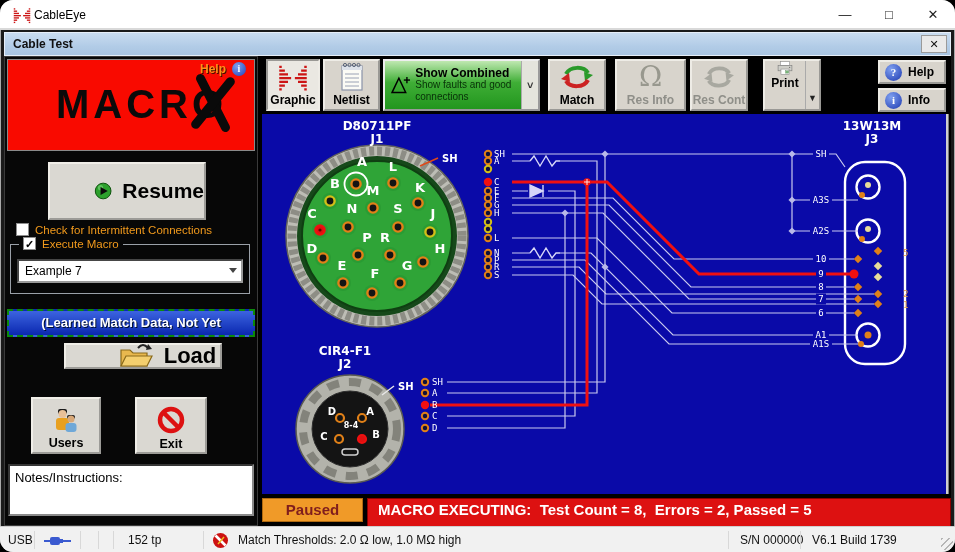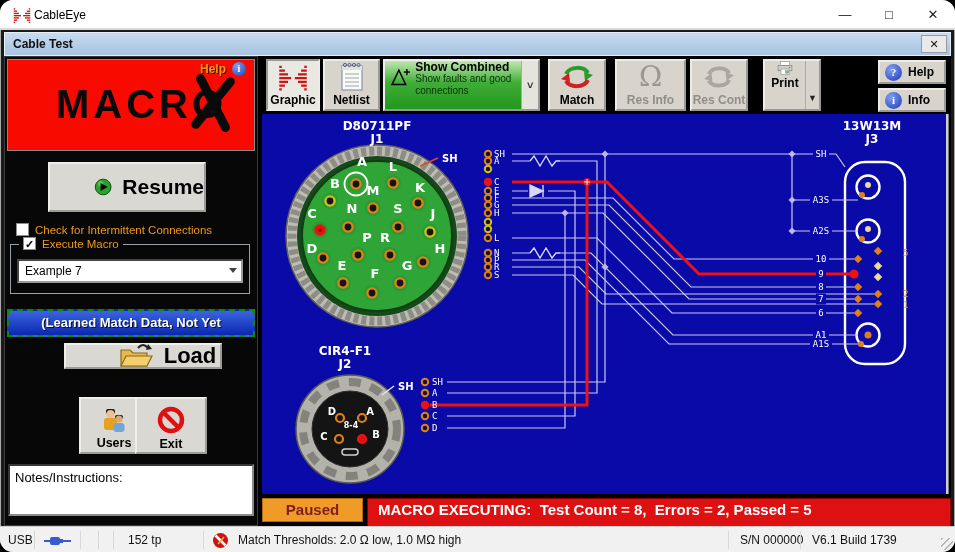--- a/index.html
+++ b/index.html
@@ -25,47 +25,47 @@
 
   
   #left { position:absolute; left:0; top:0; width:254px; height:470px; background:#070707; box-shadow:inset 0 0 0 1px #3a3a3a; }
   #failbox { position:absolute; left:4px; top:4px; width:246px; height:90px; background:#f90a00; box-shadow:0 0 0 1px #8a8a8a; }
   #fail-text { position:absolute; left:48px; top:22px; font-size:40px; font-weight:bold; letter-spacing:4px; color:#0a0a0a; }
   #fail-x { position:absolute; right:18px; top:12px; }
   #helpbadge { position:absolute; right:28px; top:2px; font-size:12px; font-weight:bold; color:#ff9018; text-shadow:1px 1px 0 #3a1000; }
   #helpbadge-ic { position:absolute; right:8px; top:2px; width:14px; height:14px; border-radius:50%;
       background:radial-gradient(circle at 35% 30%,#7fa0f0,#1f3fb8); color:#fff; font:bold 10px "Liberation Serif",serif; text-align:center; line-height:14px; }
   .gbtn { background:#dad8d2; border:2px outset #f0eee8; color:#000; display:flex; align-items:center; justify-content:center; gap:10px; }
-  #btn-resume { position:absolute; left:44px; top:106px; width:158px; height:50px; font-size:21px; font-weight:bold;padding-left:44px; }
+  #btn-resume { position:absolute; left:44px; top:106px; width:158px; height:58px; font-size:21px; font-weight:bold;padding-left:44px; }
   .chkrow { position:absolute; display:flex; align-items:center; gap:6px; font-size:11.5px; color:#f29a1c; }
   .chk { width:13px; height:13px; background:#fff; border:1px solid #8d8d8d; display:inline-block; text-align:center; line-height:12px; font-size:11px; color:#000; font-weight:bold; }
   #row-intermit { left:12px; top:167px; }
   #groupbox { position:absolute; left:6px; top:188px; width:240px; height:50px; border:1px solid #9aa0a8; }
   #groupbox .legend { position:absolute; left:8px; top:-8px; background:#070707; padding:0 4px; display:flex; gap:6px; align-items:center; font-size:11.5px; color:#f29a1c; }
   #macro-select { position:absolute; left:6px; top:14px; width:226px; height:24px; background:#fff; border:2px inset #9a9a9a; font-size:12px; color:#000; line-height:20px; padding-left:6px; }
   #macro-select .dd { position:absolute; right:4px; top:7px; width:0; height:0; border-left:4px solid transparent; border-right:4px solid transparent; border-top:5px solid #444; }
   #learnedbar { position:absolute; left:3px; top:253px; width:248px; height:28px;
       background:linear-gradient(180deg,#3c64e0,#0a28b0); border:2px dashed #0b8a0b;
       color:#fff; font-size:13px; font-weight:bold; text-align:center; line-height:24px; text-shadow:1px 1px 0 #001030; }
   #btn-load { position:absolute; left:60px; top:287px; width:158px; height:26px; font-size:22px; font-weight:bold;padding-left:48px; }
   .sqbtn { position:absolute; width:70px; height:57px; flex-direction:column; gap:2px; font-size:12.5px; font-weight:bold; padding-top:4px; }
-  #btn-users { left:27px; top:341px;margin-left:48px; }
+  #btn-users { left:27px; top:341px; }
   #btn-exit { left:131px; top:341px; width:72px; }
   #notesbox { position:absolute; left:4px; top:408px; width:246px; height:52px; background:#fff; border:2px inset #8a8a8a; }
   #notesbox .nlabel { position:absolute; left:5px; top:4px; font-size:13px; color:#000; }
 
   
   #right { position:absolute; left:256px; top:0; width:691px; height:470px; background:#000; }
   .tbtn { position:absolute; display:flex; flex-direction:column; align-items:center; justify-content:flex-end; padding-bottom:2px;
           background:#d8d4cc; border:2px outset #eeece6; font-size:12px; font-weight:bold; color:#000; }
   .tbtn .ic { flex:1; display:flex; align-items:center; justify-content:center; }
   #btn-graphic { left:6px; top:3px; width:54px; height:52px; background:#eae8e2; border-style:inset; }
   #btn-netlist { left:63px; top:3px; width:57px; height:52px; }
   #btn-combined { left:123px; top:3px; width:157px; height:52px; padding:0; flex-direction:row; background:#fff; border:2px outset #eee; }
-  #combined-green { width:138px; height:100%; background:linear-gradient(180deg,#bfe8b0 0%,#3fae36 45%,#22961e 100%); display:flex; align-items:flex-start; padding-left:4px; gap:4px; }
+  #combined-green { width:138px; height:100%; background:linear-gradient(180deg,#bfe8b0 0%,#3fae36 45%,#22961e 100%); display:flex; align-items:center; padding-left:4px; gap:4px; }
   #combined-txt { display:flex; flex-direction:column; line-height:12px; }
   #combined-title { font-size:12px; font-weight:bold; color:#000; }
   #combined-sub { font-size:10px; font-weight:normal; color:#083008; }
   #combined-caret { width:17px; height:100%; background:#e4e4dc; display:flex; align-items:center; justify-content:center; font-size:11px; color:#333; border-left:1px solid #aaa; }
   #btn-match { left:288px; top:3px; width:58px; height:52px; }
   #btn-resonce { left:355px; top:3px; width:71px; height:52px; color:#8f8f89; }
   #btn-rescont { left:430px; top:3px; width:58px; height:52px; color:#8f8f89; }
   #btn-print { left:503px; top:3px; width:58px; height:52px; flex-direction:row; align-items:flex-end; padding:0; }
   #print-main { width:40px; height:100%; display:flex; flex-direction:column; align-items:center; padding-bottom:19px; }
   #print-caret { width:14px; height:100%; display:flex; align-items:flex-end; justify-content:center; border-left:1px solid #aaa; font-size:9px; padding-bottom:6px; color:#222; }

